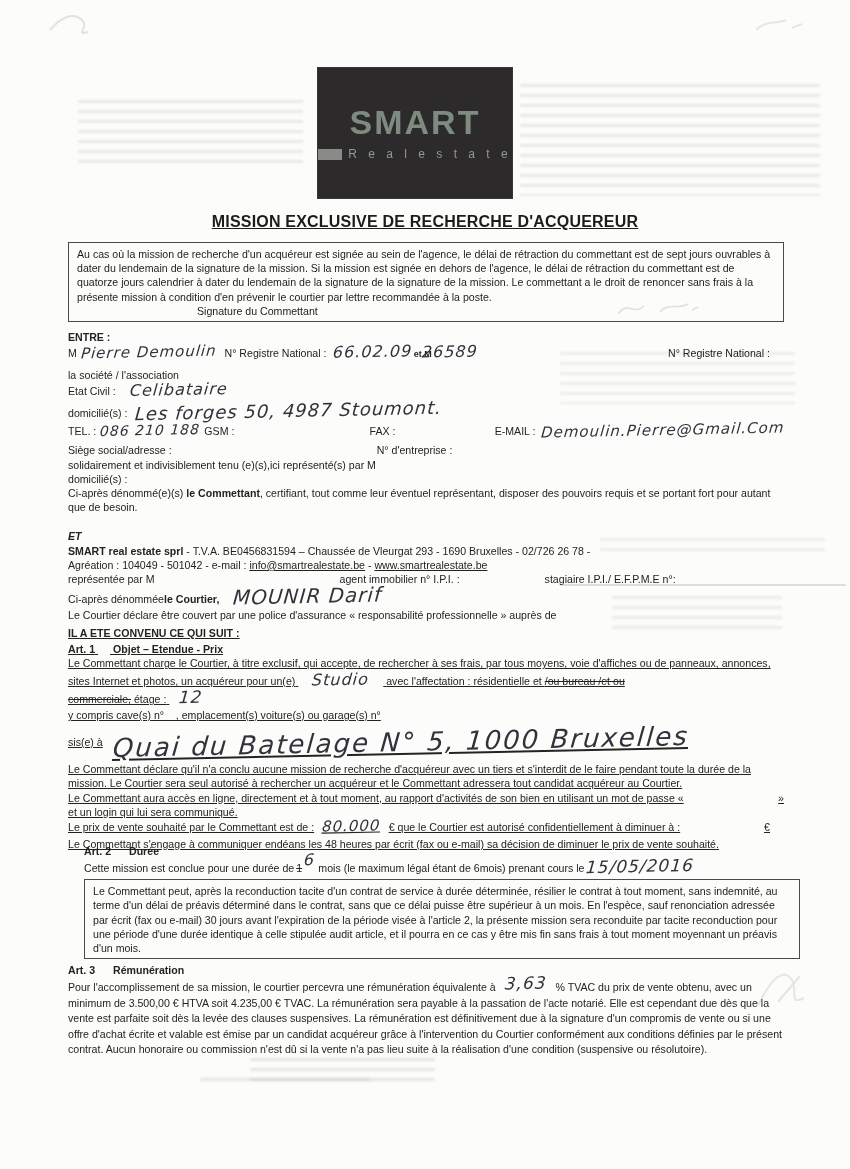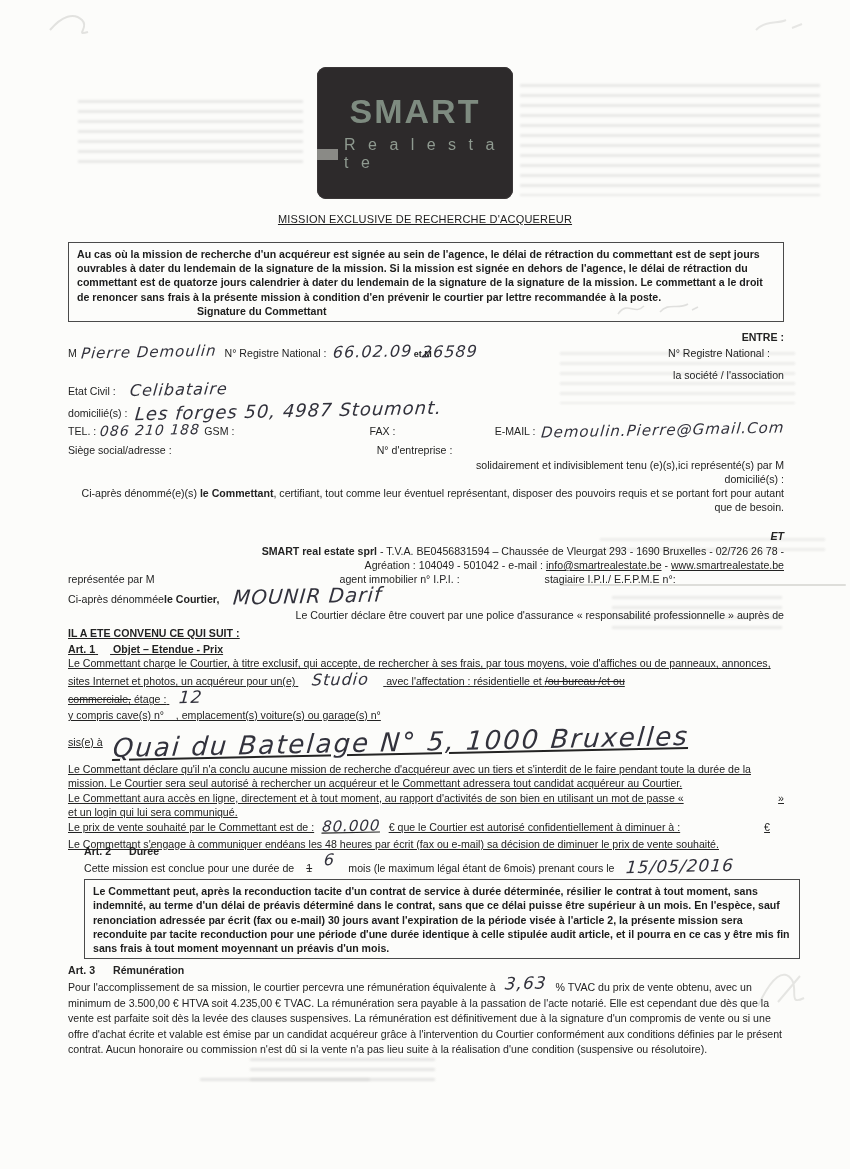--- a/index.html
+++ b/index.html
@@ -11,47 +11,46 @@
   .t{font-size:10.6px;line-height:14.2px;}
   .b{font-weight:bold;}
   .u{text-decoration:underline;}
   .strike{text-decoration:line-through;}
   
   .logo{
     position:absolute;left:317px;top:67px;width:196px;height:132px;
     background:#2d2a2b;display:flex;flex-direction:column;
     align-items:center;justify-content:center;
     box-shadow:0 0 0 1px #3a3637 inset;
-    border-radius:9px;
   }
   .logo-word{font-size:34px;font-weight:bold;letter-spacing:2px;color:#7e8b80;line-height:1;}
   .logo-sub{display:flex;align-items:center;margin-top:8px;}
   .logo-sq{width:24px;height:11px;background:#8a8a86;margin-right:6px;}
-  .logo-subtext{font-size:16px;letter-spacing:4px;color:#8f9a90;}
+  .logo-subtext{font-size:12px;letter-spacing:4px;color:#8f9a90;}
   
   .title{
     position:absolute;top:213px;left:0;width:100%;text-align:center;
-    font-size:11px;font-weight:normal;text-decoration:underline;letter-spacing:.2px;color:#1c1c1c;
+    font-size:16px;font-weight:bold;text-decoration:underline;letter-spacing:.2px;color:#1c1c1c;
   }
   
   .lawbox{
     border:1.4px solid #4a4a4a;padding:4px 8px 3px 8px;
-    font-weight:bold;color:#1d1d1d;text-align:left;
+    font-weight:normal;color:#1d1d1d;text-align:left;
   }
   .box1{position:absolute;top:242px;left:68px;width:698px;}
   .sig-line{text-align:left;padding-left:120px;}
   
   .hw{
     font-family:"DejaVu Sans",sans-serif;font-style:italic;color:#32323c;
     display:inline-block;transform:rotate(-1.2deg) skewX(-6deg);
     letter-spacing:1px;line-height:1;white-space:nowrap;
   }
   .row{display:flex;align-items:baseline;white-space:nowrap;}
   .grow{flex:1 1 auto;}
-  .parties{position:absolute;top:330px;left:68px;width:716px;text-align:right;}
+  .parties{position:absolute;top:330px;left:68px;width:716px;}
   .agreement{position:absolute;top:626px;left:68px;width:716px;text-decoration:underline;}
   .art2{position:absolute;top:844px;left:84px;width:716px;}
   .art3{position:absolute;top:963px;left:68px;width:716px;}
   .box2{margin-top:3px;}
   
   .ghost{
     position:absolute;opacity:.45;filter:blur(1.1px);pointer-events:none;
     background:repeating-linear-gradient(180deg,#d2d2d0 0 3px,transparent 3px 10px);
   }
   .pencil{position:absolute;opacity:.5;pointer-events:none;}
@@ -219,21 +218,21 @@
 
     <div>Le Commettant s'engage à communiquer endéans les 48 heures par écrit (fax ou e-mail) sa décision de diminuer le prix de vente souhaité.</div>
   </div>
 
   <div class="art2 t">
     <div class="b">
       <span>Art. 2</span>
       <span style="display:inline-block;width:12px;"></span>
       <span>Durée</span>
     </div>
-    <div class="row" style="height:18px;gap:10px;">
+    <div class="row" style="height:18px;">
       <span>Cette mission est conclue pour une durée de</span>
       <span class="strike" style="margin:0 2px;">1</span>
       <span class="hw" style="font-size:16px;position:relative;top:-7px;margin-right:3px;">6</span>
       <span>mois (le maximum légal étant de 6mois) prenant cours le</span>
       <span class="hw" style="font-size:17px;margin-left:2px;">15/05/2016</span>
     </div>
     <div class="lawbox box2">Le Commettant peut, après la reconduction tacite d'un contrat de service à durée déterminée, résilier le contrat à tout moment, sans indemnité, au terme d'un délai de préavis déterminé dans le contrat, sans que ce délai puisse être supérieur à un mois. En l'espèce, sauf renonciation adressée par écrit (fax ou e-mail) 30 jours avant l'expiration de la période visée à l'article 2, la présente mission sera reconduite par tacite reconduction pour une période d'une durée identique à celle stipulée audit article, et il pourra en ce cas y être mis fin sans frais à tout moment moyennant un préavis d'un mois.</div>
   </div>
 
   <div class="art3 t">

